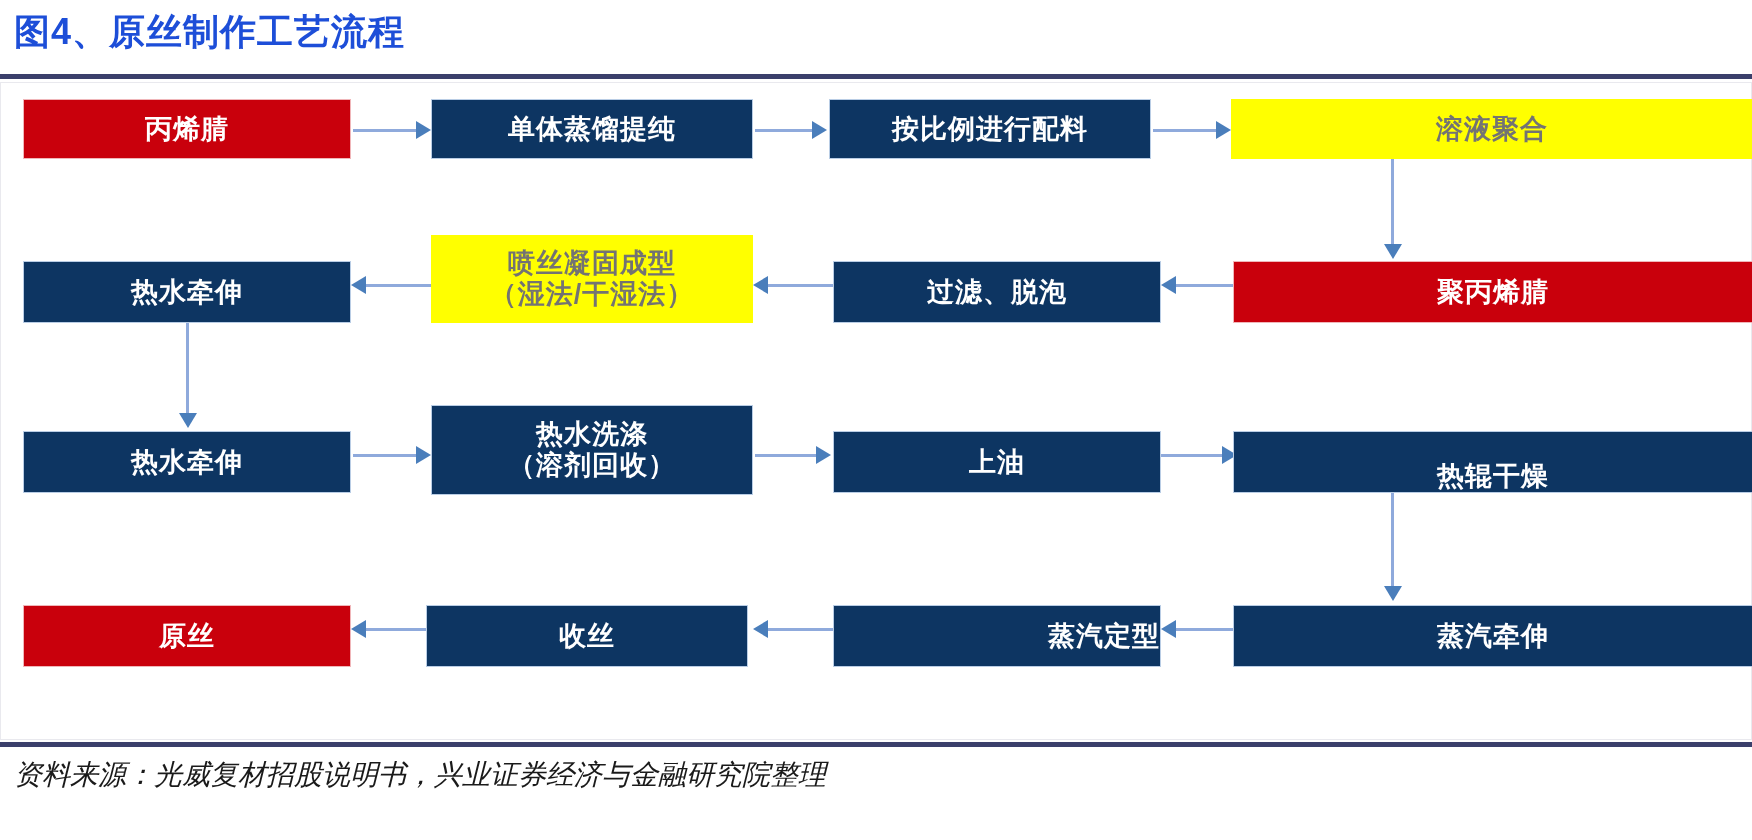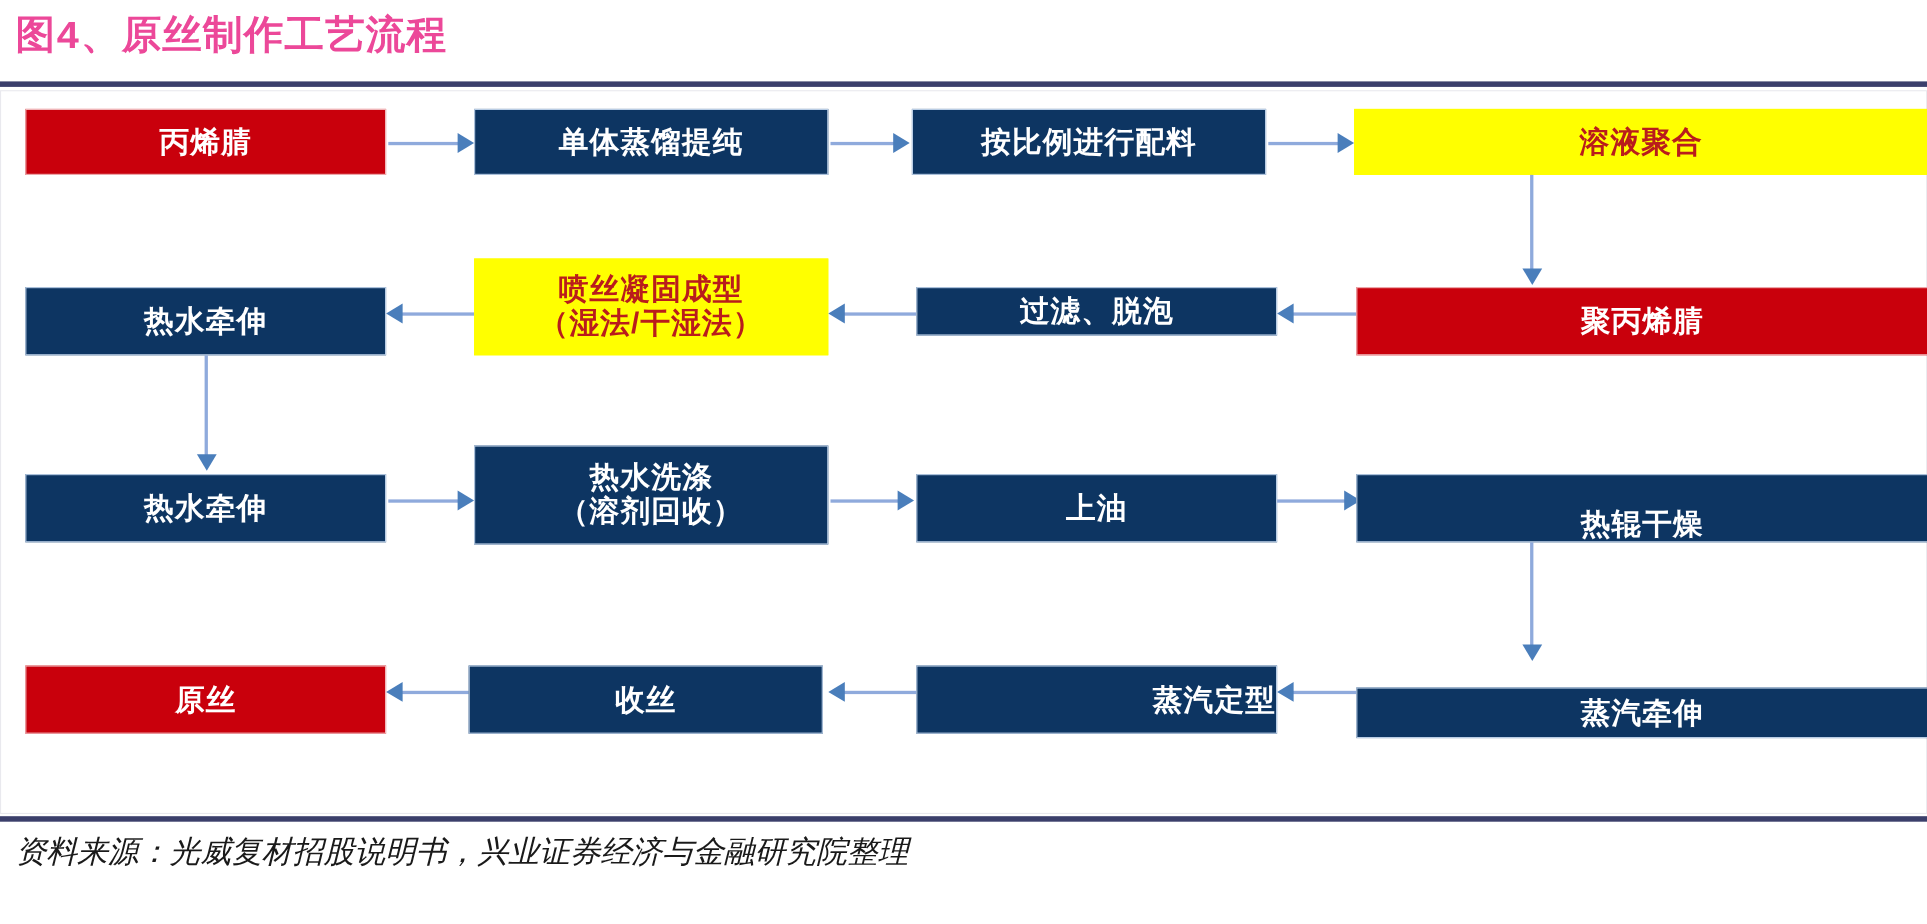--- a/index.html
+++ b/index.html
@@ -15,24 +15,24 @@
     position: relative;
   }
 
   
   #figure-title {
     position: absolute;
     left: 14px;
     top: 8px;
     font-size: 36px;
     font-weight: bold;
-    color: #ec4899;
+    color: #1d4ed8;
     letter-spacing: 1px;
     white-space: nowrap;
-    font-family: Liberation Mono, monospace;
+    font-family: Liberation Sans, sans-serif;
   }
 
   
   .hrule {
     position: absolute;
     left: 0;
     width: 1752px;
     background: #3b3f6b;
   }
   #rule-top    { top: 74px; height: 5px; }
@@ -70,21 +70,21 @@
     color: #ffffff;
     border: 1px solid #b9cde5;
   }
   .node.red {
     background: #c9000c;
     color: #ffffff;
     border: 1px solid #f0b6b9;
   }
   .node.yellow {
     background: #ffff00;
-    color: #b91c1c;
+    color: #737373;
     border: 1px solid #ffff00;
   }
 
   
   .arrow {
     position: absolute;
   }
   .arrow .shaft-h {
     position: absolute;
     height: 3px;
@@ -189,21 +189,21 @@
   <div class="node yellow" style="left:430px; top:152px; width:322px; height:88px;">
     <span>喷丝凝固成型
 （湿法/干湿法）</span>
   </div>
 
   <div class="arrow" style="left:752px; top:200px; width:80px; height:18px;">
     <div class="shaft-h" style="width:68px; left:12px; top:1px;"></div>
     <div class="head left" style="left:0px; top:-7px;"></div>
   </div>
 
-  <div class="node blue" style="left:832px; top:178px; width:328px; height:44px;text-align:center;">
+  <div class="node blue" style="left:832px; top:178px; width:328px; height:62px;text-align:center;">
     <span>过滤、脱泡</span>
   </div>
 
   <div class="arrow" style="left:1160px; top:200px; width:74px; height:18px;">
     <div class="shaft-h" style="width:62px; left:12px; top:1px;"></div>
     <div class="head left" style="left:0px; top:-7px;"></div>
   </div>
 
   <div class="node red" style="left:1232px; top:178px; width:520px; height:62px;">
     <span>聚丙烯腈</span>
@@ -271,21 +271,21 @@
 
   <div class="node blue" style="left:832px; top:522px; width:328px; height:62px;justify-content:flex-end;">
     <span>蒸汽定型</span>
   </div>
 
   <div class="arrow" style="left:1160px; top:544px; width:74px; height:18px;">
     <div class="shaft-h" style="width:62px; left:12px; top:1px;"></div>
     <div class="head left" style="left:0px; top:-7px;"></div>
   </div>
 
-  <div class="node blue" style="left:1232px; top:522px; width:520px; height:46px;margin-top:20px;">
+  <div class="node blue" style="left:1232px; top:522px; width:520px; height:62px;">
     <span>蒸汽牵伸</span>
   </div>
 
 </div>
 
 <div class="hrule" id="rule-bottom"></div>
 
 <div id="source-note">资料来源：光威复材招股说明书，兴业证券经济与金融研究院整理</div>
 
 </body></html>

